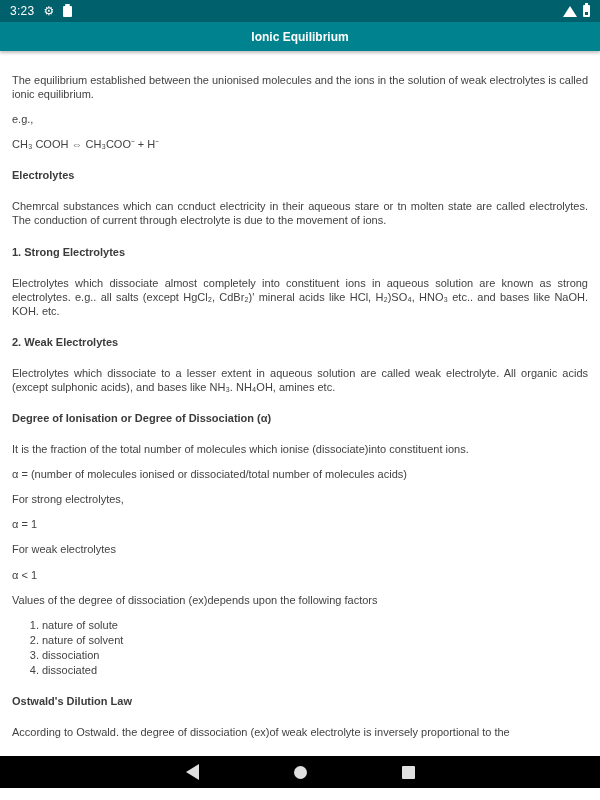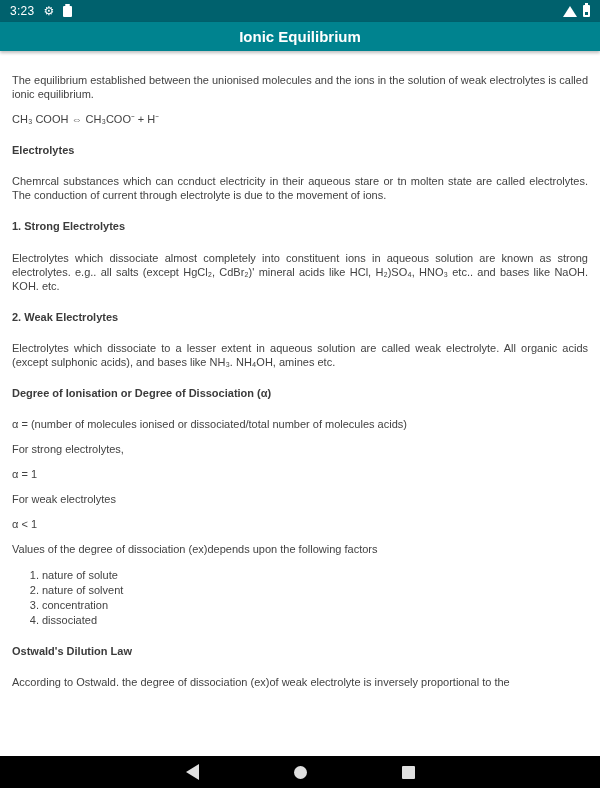--- a/index.html
+++ b/index.html
@@ -27,21 +27,21 @@
   .battery-shape::before{content:"";position:absolute;top:-2px;left:2px;width:3px;height:2px;background:#fff;}
   .battery-shape::after{content:"";position:absolute;bottom:2px;left:2px;width:3px;height:3px;background:#00616d;}
 
   
   .app-bar{
     height:29px;flex:0 0 29px;background:#00838f;
     display:flex;align-items:center;justify-content:center;
     box-shadow:0 2px 3px rgba(0,0,0,.25);
     position:relative;z-index:2;
   }
-  .app-title{color:#ffffff;font-weight:bold;font-size:15px;}
+  .app-title{color:#ffffff;font-weight:bold;font-size:12px;}
 
   
   .content{
     flex:1;overflow:hidden;
     padding:11px 12px 0 12px;
     color:#424242;font-size:11px;line-height:1.28;
     position:relative;z-index:1;
   }
   .content p{margin:11px 0;}
   .content .heading{font-weight:bold;color:#3b3b3b;margin:17px 0;}
@@ -75,43 +75,45 @@
       <span class="battery-shape"></span>
     </div>
   </div>
 
   <div class="app-bar">
     <span class="app-title">Ionic Equilibrium</span>
   </div>
 
   <div class="content">
     <p class="justify">The equilibrium established between the unionised molecules and the ions in the solution of weak electrolytes is called ionic equilibrium.</p>
+    <p>e.g.,</p>
     <p>CH₃ COOH ⇔ CH₃COO⁻ + H⁻</p>
 
     <p class="heading">Electrolytes</p>
     <p class="justify">Chemrcal substances which can ccnduct electricity in their aqueous stare or tn molten state are called electrolytes. The conduction of current through electrolyte is due to the movement of ions.</p>
 
     <p class="heading">1. Strong Electrolytes</p>
     <p class="justify">Electrolytes which dissociate almost completely into constituent ions in aqueous solution are known as strong electrolytes. e.g.. all salts (except HgCl₂, CdBr₂)' mineral acids like HCl, H₂)SO₄, HNO₃ etc.. and bases like NaOH. KOH. etc.</p>
 
     <p class="heading">2. Weak Electrolytes</p>
     <p class="justify">Electrolytes which dissociate to a lesser extent in aqueous solution are called weak electrolyte. All organic acids (except sulphonic acids), and bases like NH₃. NH₄OH, amines etc.</p>
 
     <p class="heading">Degree of Ionisation or Degree of Dissociation (α)</p>
+    <p>It is the fraction of the total number of molecules which ionise (dissociate)into constituent ions.</p>
     <p>α = (number of molecules ionised or dissociated/total number of molecules acids)</p>
     <p>For strong electrolytes,</p>
     <p>α = 1</p>
     <p>For weak electrolytes</p>
     <p>α &lt; 1</p>
     <p>Values of the degree of dissociation (ex)depends upon the following factors</p>
 
     <ol>
       <li>nature of solute</li>
       <li>nature of solvent</li>
-      <li>concentration</li>
+      <li>dissociation</li>
       <li>dissociated</li>
     </ol>
 
     <p class="heading">Ostwald's Dilution Law</p>
     <p class="justify">According to Ostwald. the degree of dissociation (ex)of weak electrolyte is inversely proportional to the</p>
   </div>
 
   <div class="nav-bar">
     <div class="nav-btn">
       <span class="back-shape"></span>

